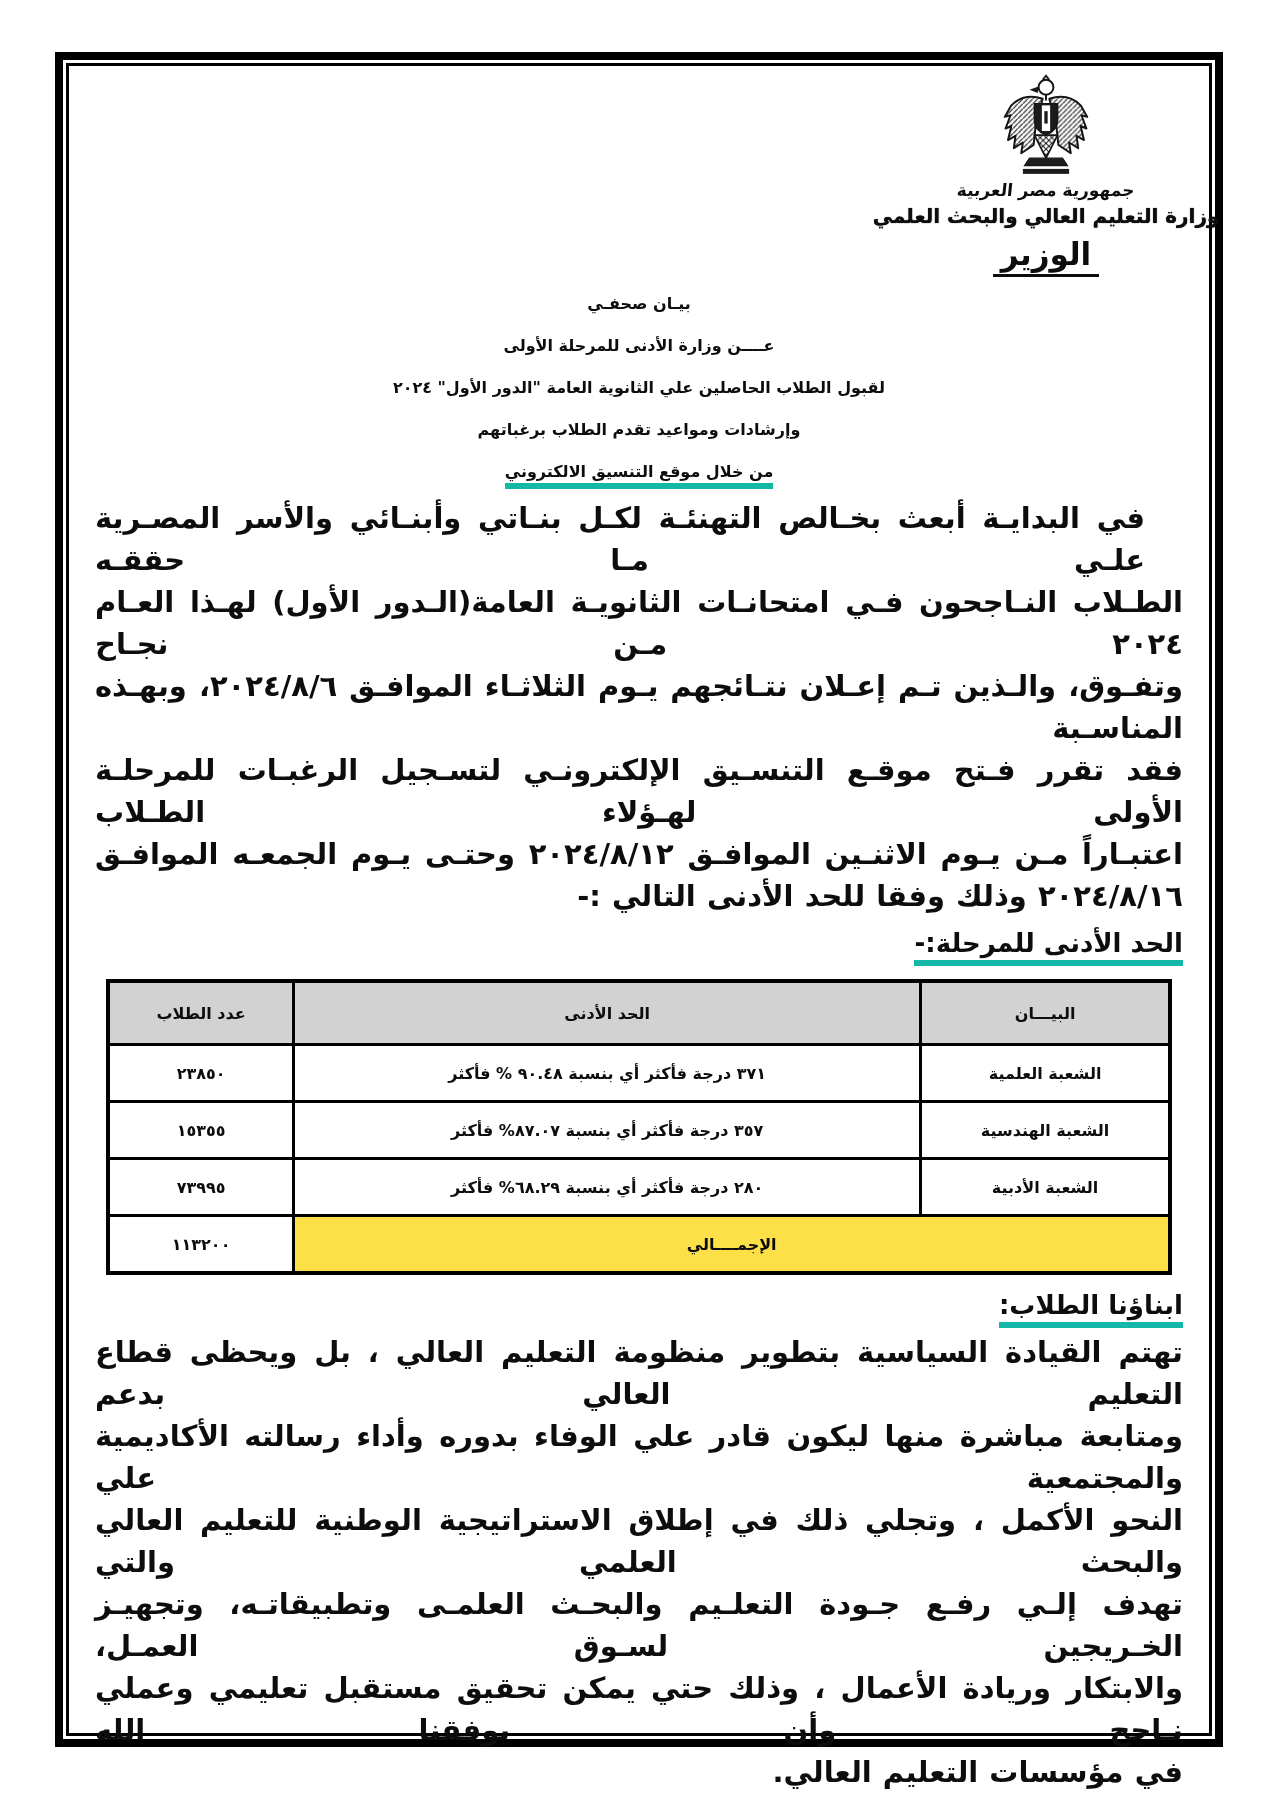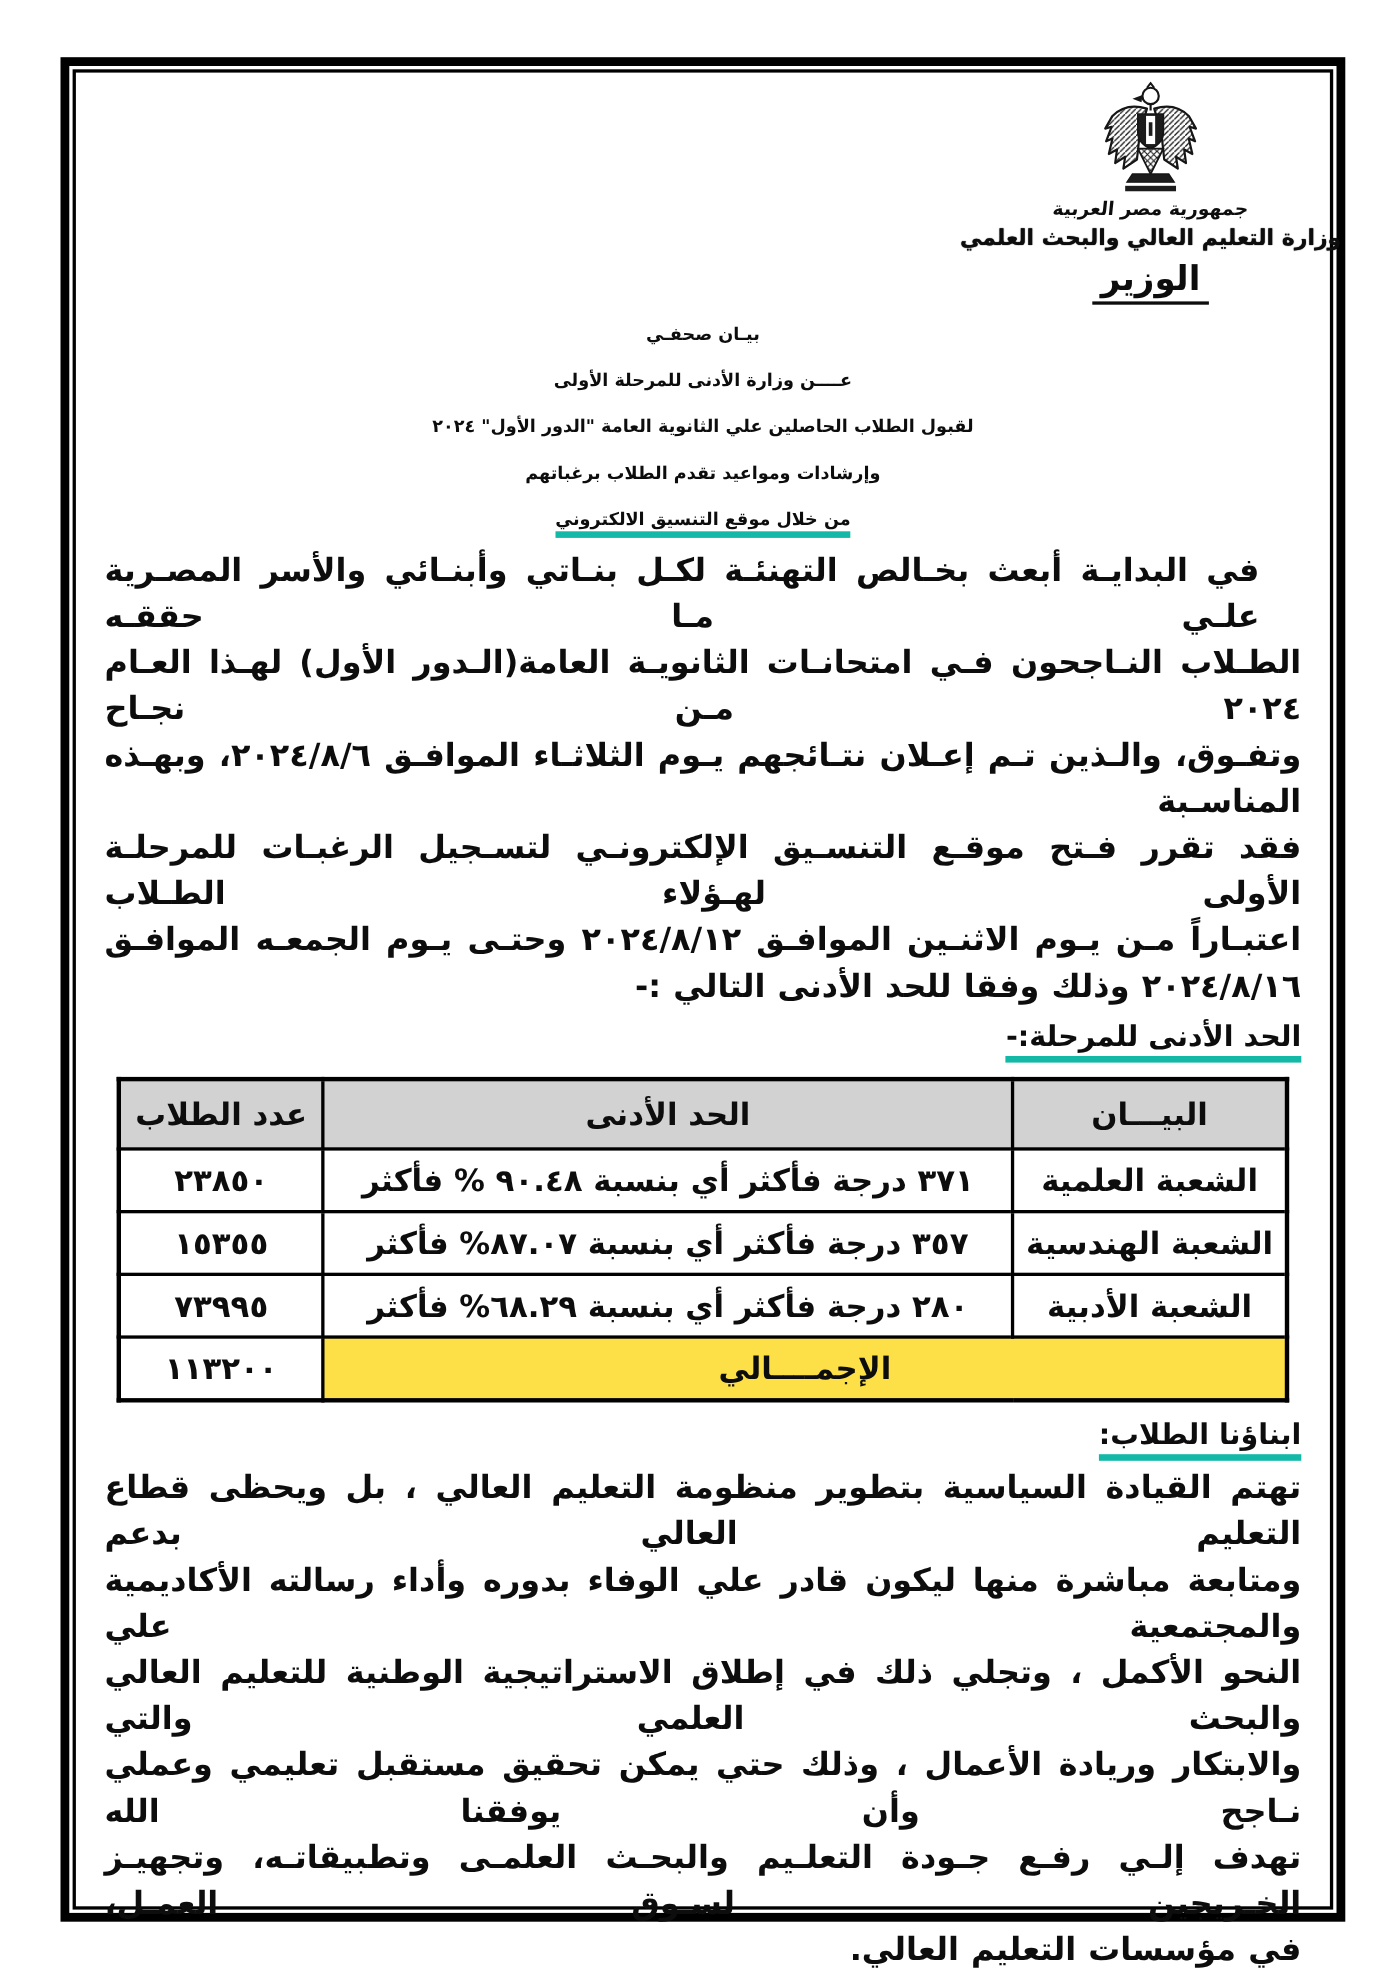--- a/index.html
+++ b/index.html
@@ -70,21 +70,21 @@
   
   table.min-table{
     width:98%;
     margin:14px auto 8px auto;
     border-collapse:collapse;
     border:4px solid #000;
   }
   .min-table th,.min-table td{
     border:3px solid #000;
     font-weight:bold;
-    font-size:28px;
+    font-size:16px;
     text-align:center;
     vertical-align:middle;
     padding:4px 8px;
   }
   .min-table thead th{background:#d2d2d2;height:52px;}
   .min-table td{height:46px;}
   .min-table td.count{letter-spacing:6px;}
   .min-table td.total-label{background:#fde047;}
 </style>
 </head>
@@ -181,21 +181,21 @@
               <td class="count">١١٣٢٠٠</td>
             </tr>
           </tbody>
         </table>
 
         <div class="h-line"><span class="usc">ابناؤنا الطلاب:</span></div>
         <section class="para">
           <div class="pline">تهتم القيادة السياسية بتطوير منظومة التعليم العالي ، بل ويحظى قطاع التعليم العالي بدعم</div>
           <div class="pline">ومتابعة مباشرة منها ليكون قادر علي الوفاء بدوره وأداء رسالته الأكاديمية والمجتمعية علي</div>
           <div class="pline">النحو الأكمل ، وتجلي ذلك في إطلاق الاستراتيجية الوطنية للتعليم العالي والبحث العلمي والتي</div>
+          <div class="pline">تهدف إلـي رفـع جـودة التعلـيم والبحـث العلمـى وتطبيقاتـه، وتجهيـز الخـريجين لسـوق العمـل،</div>
           <div class="pline">والابتكار وريادة الأعمال ، وذلك حتي يمكن تحقيق مستقبل تعليمي وعملي نـاجح وأن يوفقنا الله</div>
-          <div class="pline">تهدف إلـي رفـع جـودة التعلـيم والبحـث العلمـى وتطبيقاتـه، وتجهيـز الخـريجين لسـوق العمـل،</div>
           <div class="pline endline">في مؤسسات التعليم العالي.</div>
         </section>
 
       </div>
     </div>
   </div>
 </div>
 
 </body></html>

